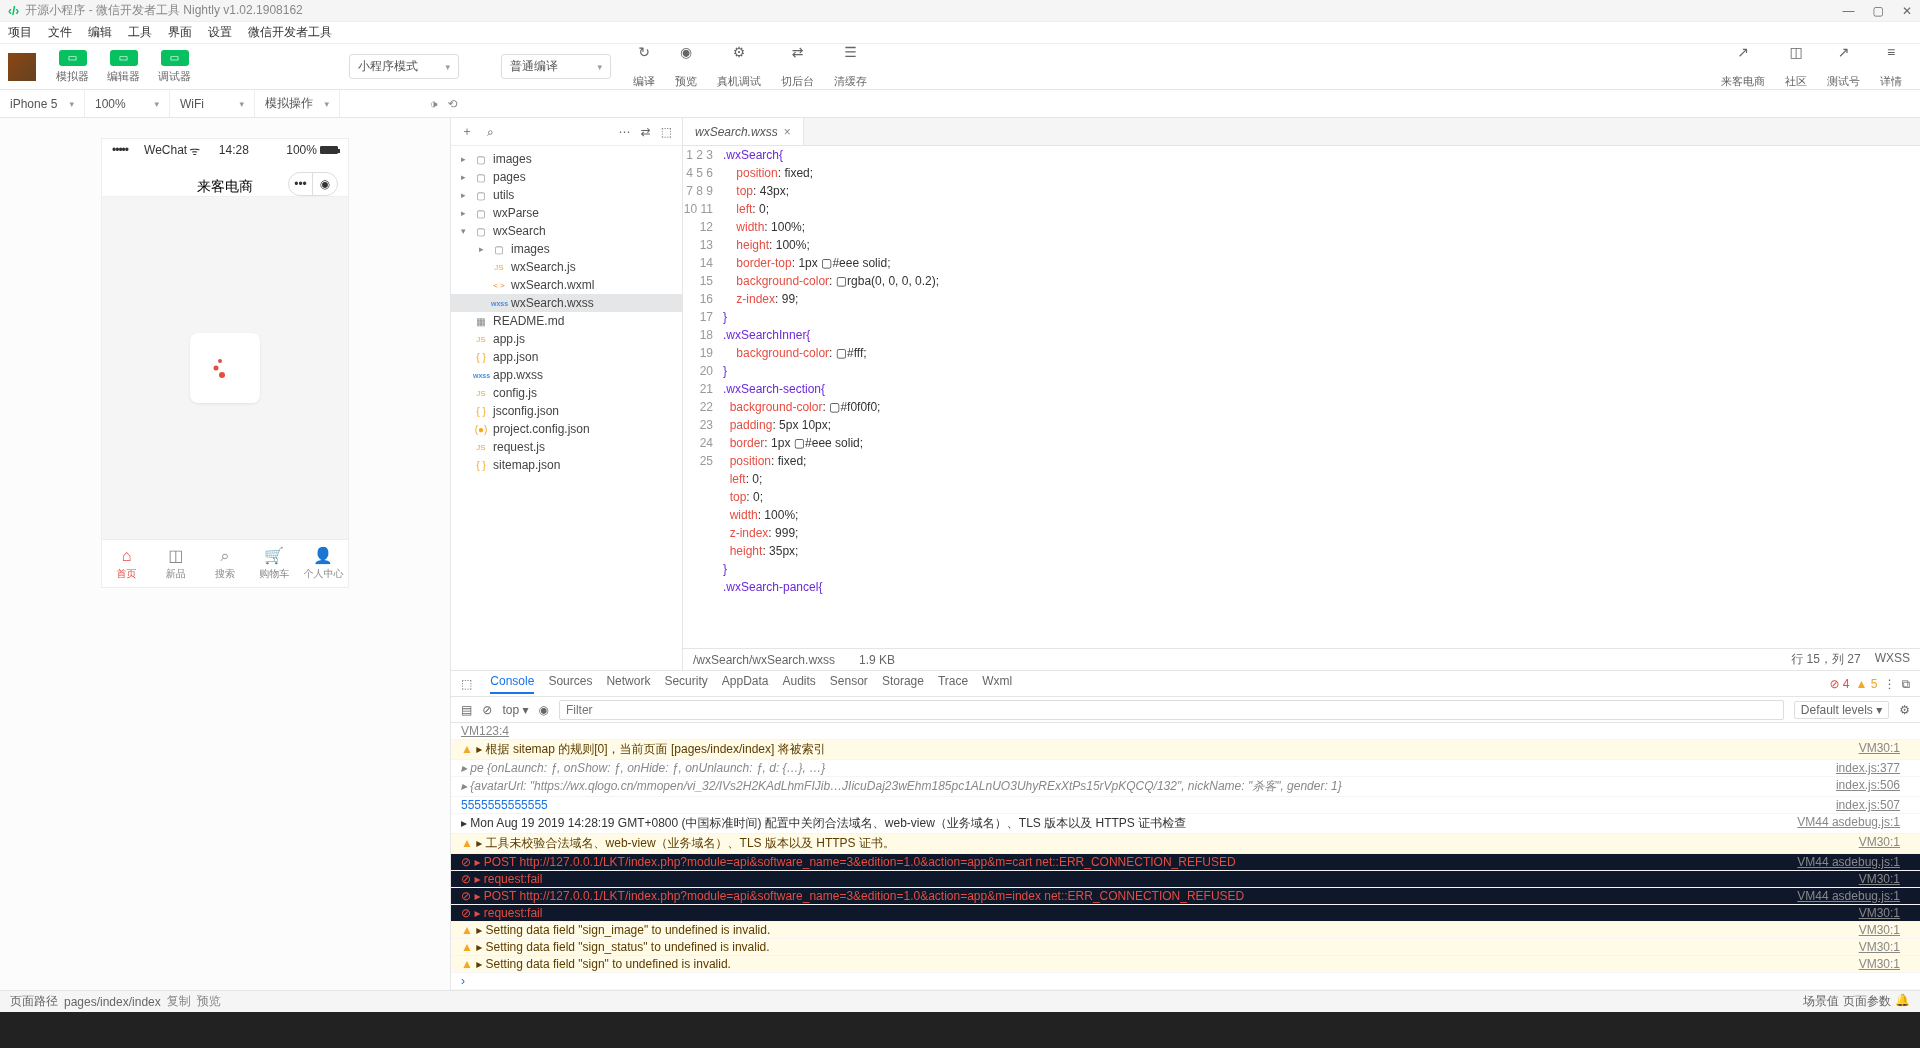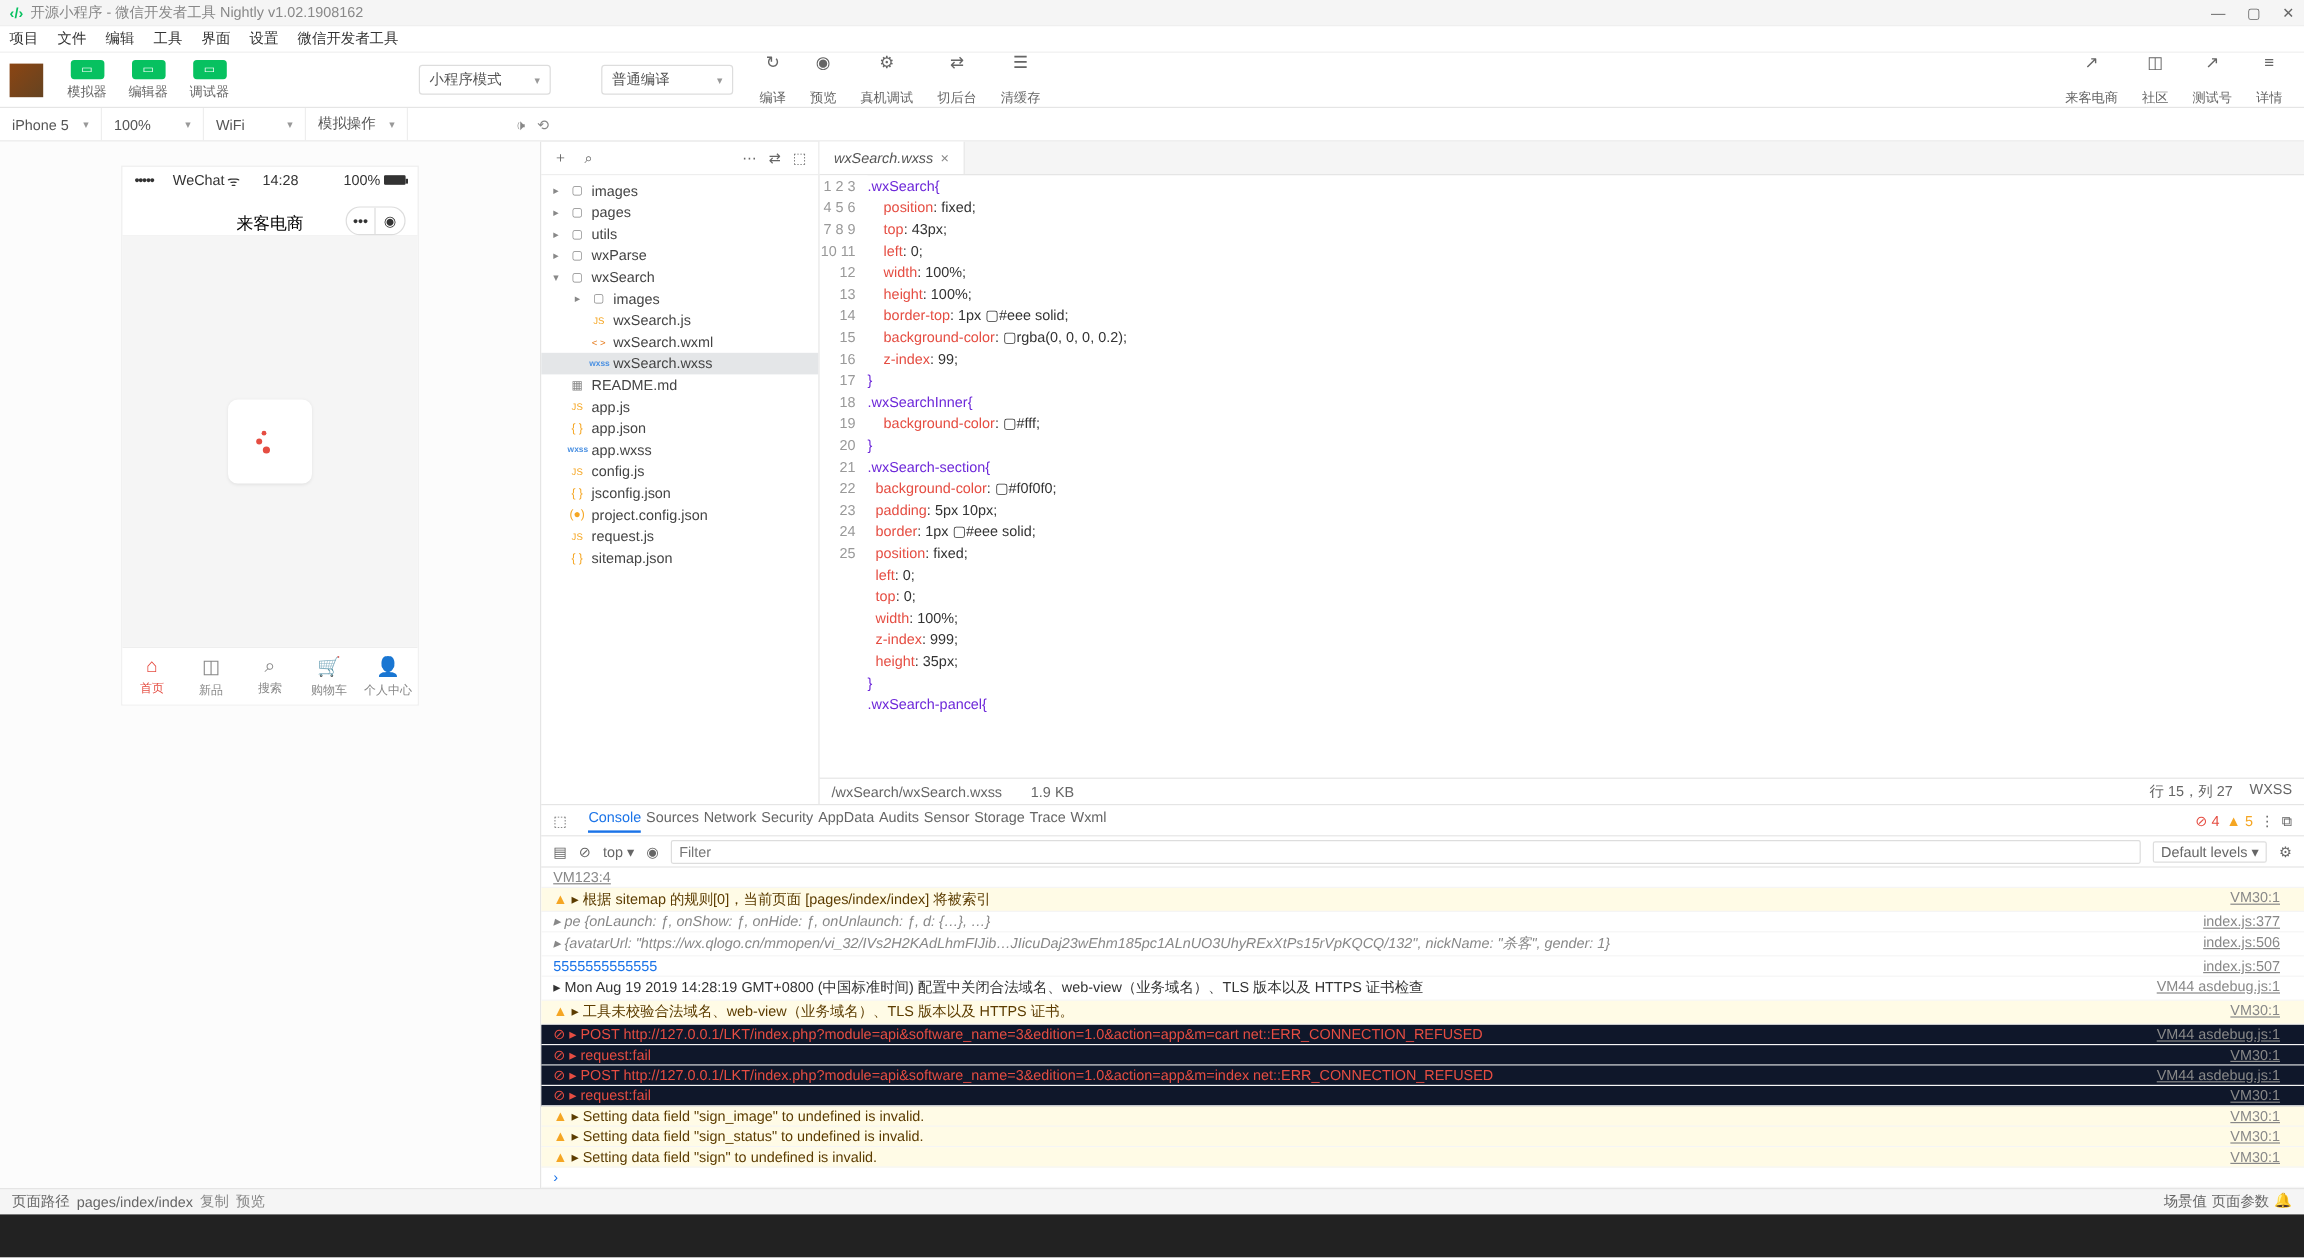--- a/index.html
+++ b/index.html
@@ -443,21 +443,21 @@
             <span>行 15，列 27</span>
             <span>WXSS</span>
           </div>
         </div>
       </div>
     </div>
 
     <div class="devtools">
       <div class="dt-tabs">
         <span style="color:#666">⬚</span>
-        <div id="dt-tabs" style="display:flex;gap:4px">
+        <div id="dt-tabs" style="display:flex;gap:14px">
             <span class="tab active">Console</span>
             <span class="tab">Sources</span>
             <span class="tab">Network</span>
             <span class="tab">Security</span>
             <span class="tab">AppData</span>
             <span class="tab">Audits</span>
             <span class="tab">Sensor</span>
             <span class="tab">Storage</span>
             <span class="tab">Trace</span>
             <span class="tab">Wxml</span>

